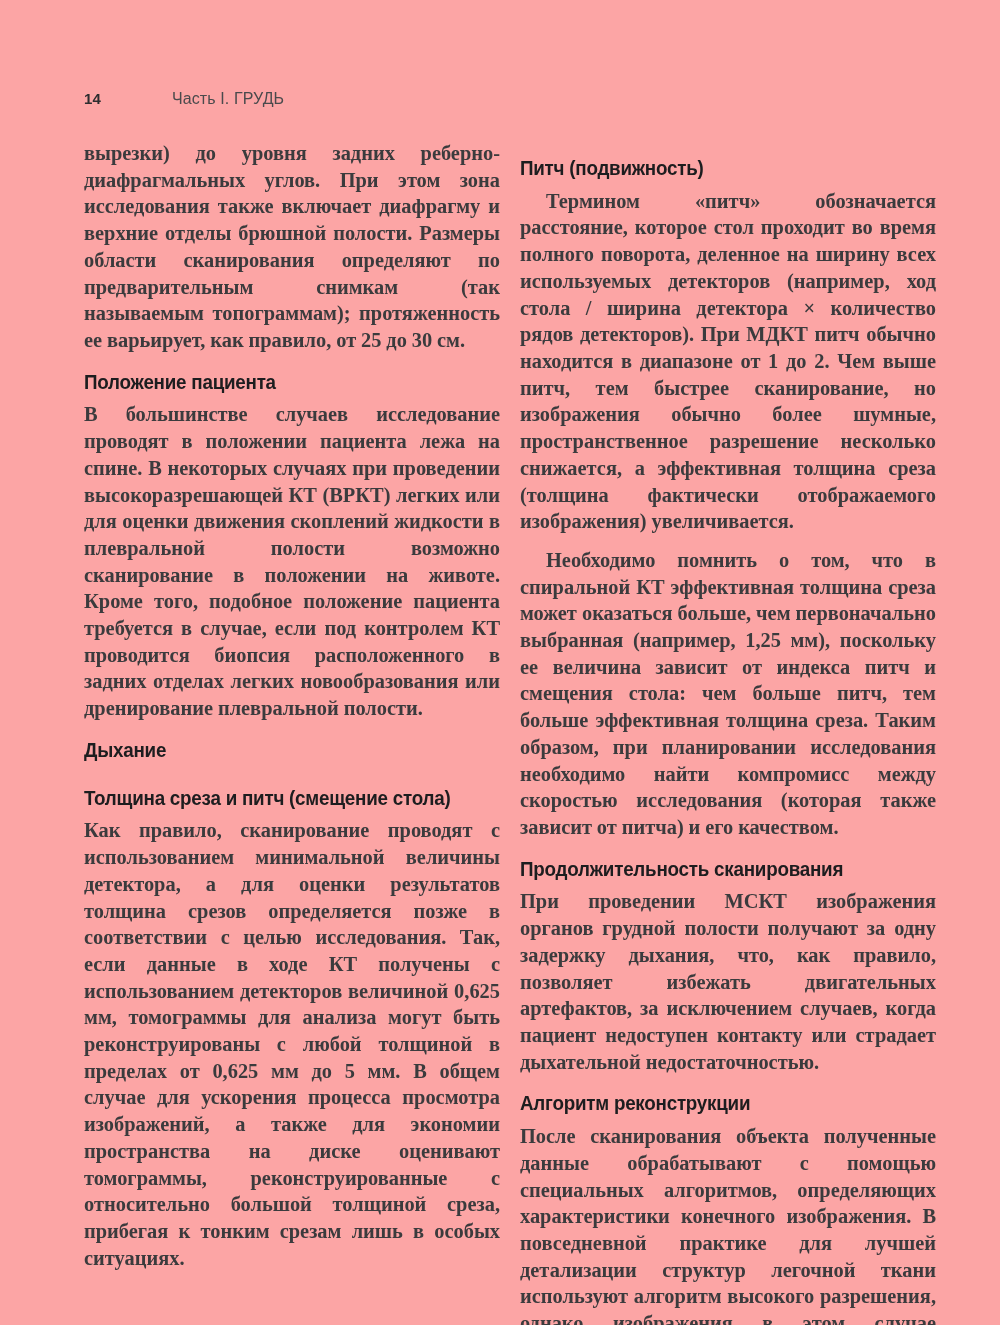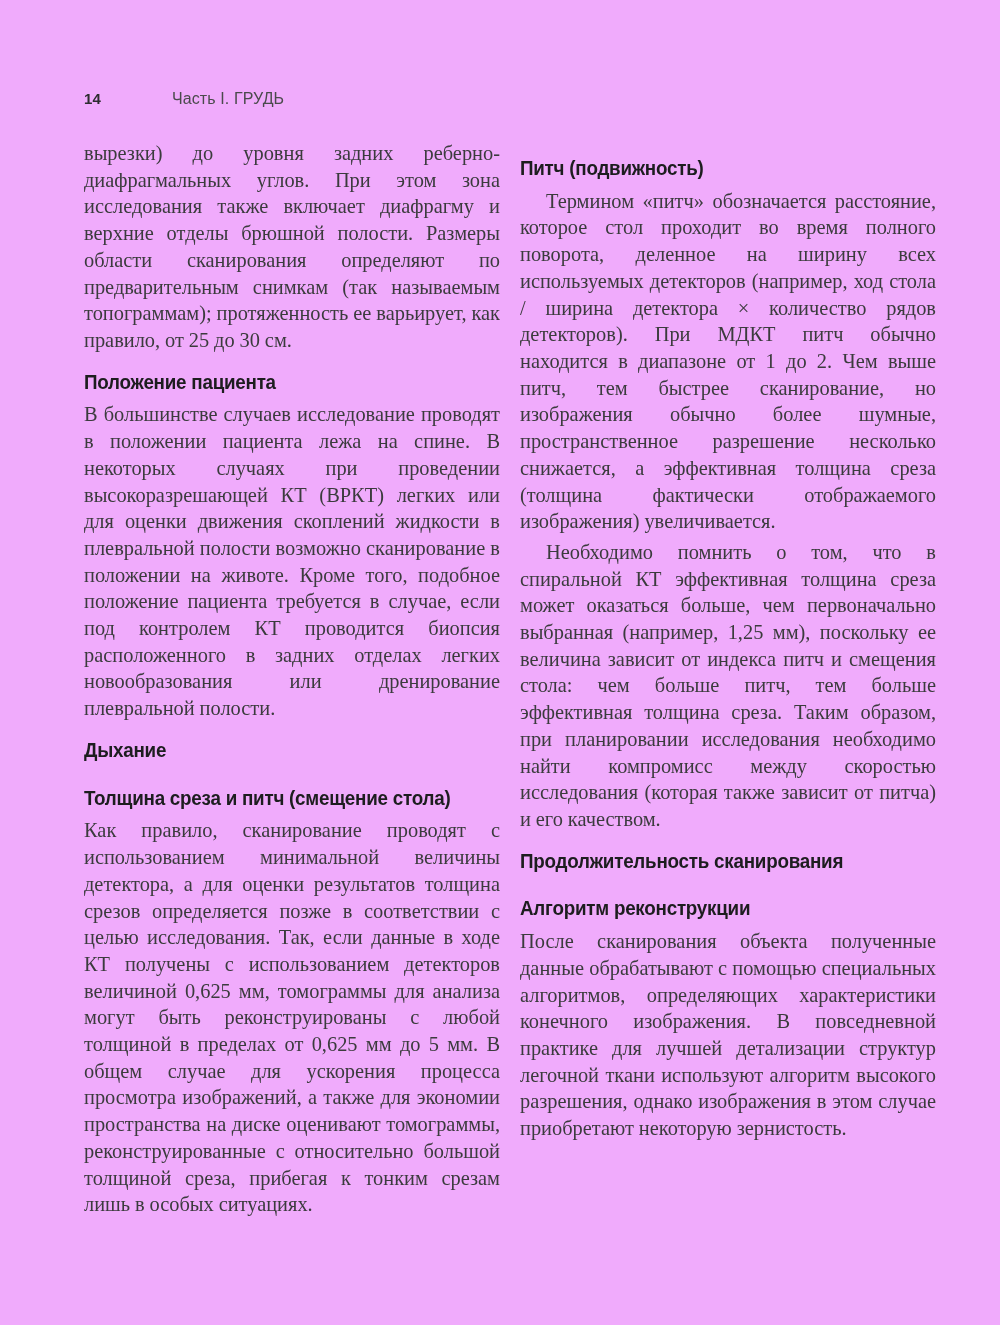--- a/index.html
+++ b/index.html
@@ -5,21 +5,21 @@
 <style>
   html, body {
     margin: 0;
     padding: 0;
     background: #ffffff;
   }
   .page {
     position: relative;
     width: 1000px;
     height: 1325px;
-    background: #f0abfc;
+    background: #fca5a5;
     overflow: hidden;
     font-family: "Liberation Serif", "DejaVu Serif", serif;
     color: #3a3a3c;
     -webkit-font-smoothing: antialiased;
   }
 
   
   .running-head {
     position: absolute;
     left: 84px;
@@ -80,23 +80,24 @@
   p.para {
     margin: 0;
     padding: 0;
     font-size: 20.4px;
     line-height: 26.7px;
     text-align: justify;
     text-justify: inter-word;
     color: #3b3b3d;
     hyphens: manual;
     word-spacing: -0.2px;
+    font-weight: bold;
   }
   p.para.indent { text-indent: 26px; }
-  p.para + p.para { margin-top: 4px; }
+  p.para + p.para { margin-top: 12px; }
 </style>
 </head>
 <body>
 
 <div class="page">
 
   <div class="running-head">
     <span class="folio">14</span>
     <span class="head-title">Часть I. ГРУДЬ</span>
   </div>
@@ -118,20 +119,21 @@
       </div>
     <div class="col" id="col-right">
         <div class="sp-before-head"></div>
         <h2 class="section">Питч (подвижность)</h2>
         <div class="sp-after-head"></div>
         <p class="para indent">Термином «питч» обозначается расстояние, которое стол проходит во время полного поворота, деленное на ширину всех используемых детекторов (например, ход стола / ширина детектора × количество рядов детекторов). При МДКТ питч обычно находится в диапазоне от 1 до 2. Чем выше питч, тем быстрее сканирование, но изображения обычно более шумные, пространственное разрешение несколько снижается, а эффективная толщина среза (толщина фактически отображаемого изображения) увеличивается.</p>
         <p class="para indent">Необходимо помнить о том, что в спиральной КТ эффективная толщина среза может оказаться больше, чем первоначально выбранная (например, 1,25 мм), поскольку ее величина зависит от индекса питч и смещения стола: чем больше питч, тем больше эффективная толщина среза. Таким образом, при планировании исследования необходимо найти компромисс между скоростью исследования (которая также зависит от питча) и его качеством.</p>
         <div class="sp-before-head"></div>
         <h2 class="section">Продолжительность сканирования</h2>
         <div class="sp-after-head"></div>
+        <p class="para">При проведении МСКТ изображения органов грудной полости получают за одну задержку дыхания, что, как правило, позволяет избежать двигательных артефактов, за исключением случаев, когда пациент недоступен контакту или страдает дыхательной недостаточностью.</p>
         <div class="sp-before-head"></div>
         <h2 class="section">Алгоритм реконструкции</h2>
         <div class="sp-after-head"></div>
         <p class="para">После сканирования объекта полученные данные обрабатывают с помощью специальных алгоритмов, определяющих характеристики конечного изображения. В повседневной практике для лучшей детализации структур легочной ткани используют алгоритм высокого разрешения, однако изображения в этом случае приобретают некоторую зернистость.</p>
       </div>
   </div>
 
 </div>
 
 </body></html>

